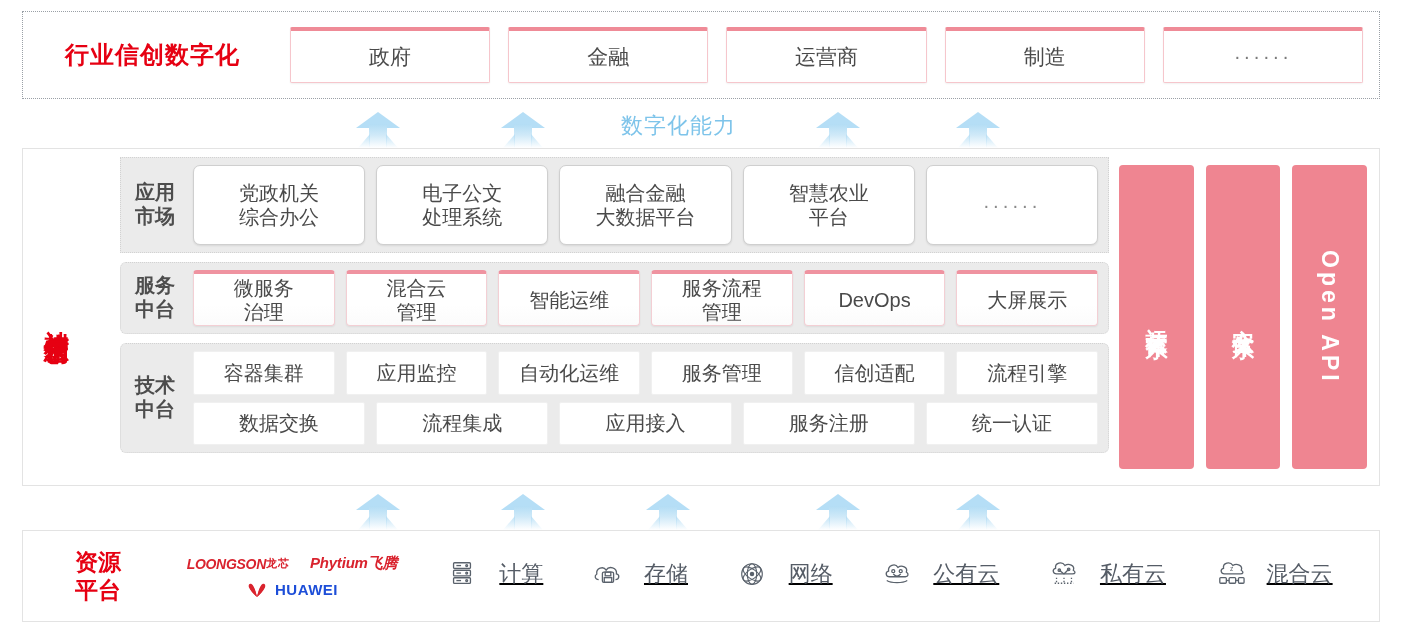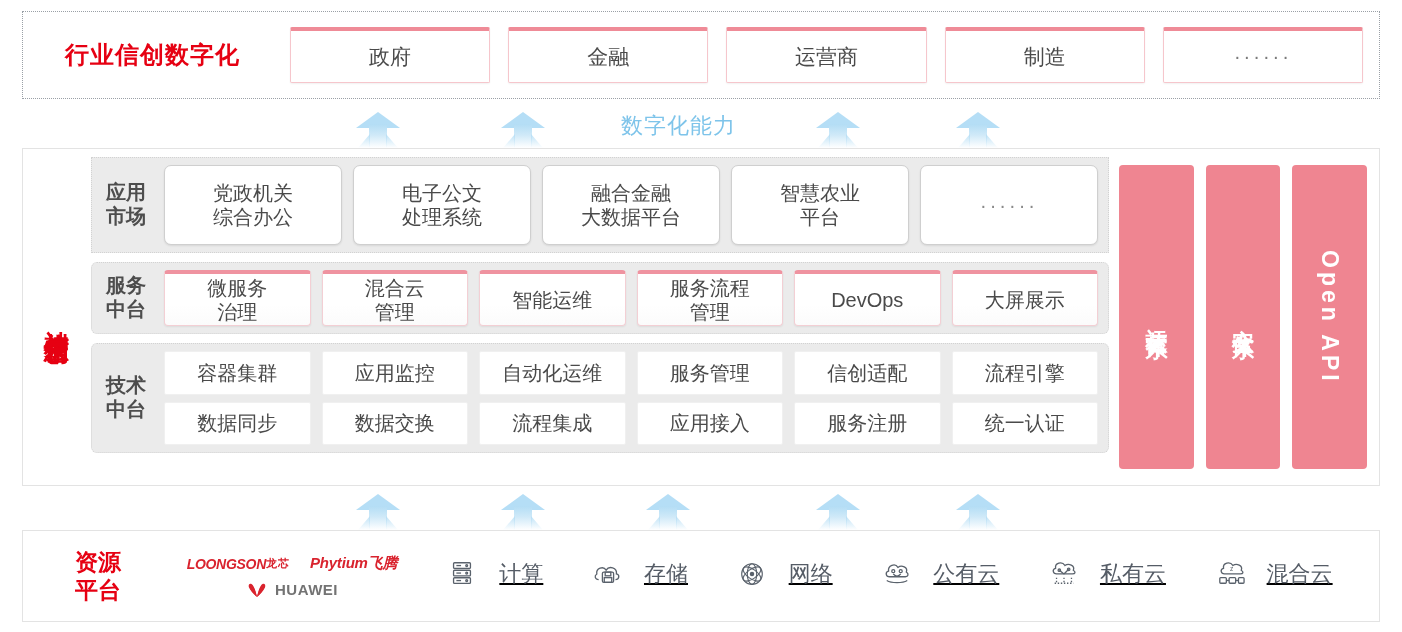--- a/index.html
+++ b/index.html
@@ -124,20 +124,21 @@
     flex: 1 1 auto;
     display: flex;
     padding: 8px 10px 8px 0;
     gap: 10px;
   }
   .layer-stack {
     flex: 1 1 auto;
     display: flex;
     flex-direction: column;
     gap: 9px;
+    margin-left: 29px;
   }
   .layer {
     background: #ebebeb;
     border: 1px dotted #d2d2d2;
     display: flex;
     align-items: center;
     padding: 7px 10px 7px 6px;
     gap: 10px;
   }
   .layer.apps { height: 96px; }
@@ -261,21 +262,21 @@
     font-size: 14px; font-weight: bold; font-style: italic;
     color: #d9232e; letter-spacing: -0.3px;
   }
   .logo-loongson .cn { font-size: 11px; font-weight: bold; color: #d9232e; letter-spacing: 1px; }
   .logo-phytium {
     font-size: 15px; font-weight: bold; font-style: italic;
     color: #d9232e; letter-spacing: -0.2px;
   }
   .logo-huawei { display: flex; align-items: center; gap: 7px; }
   .logo-huawei .mark { width: 22px; height: 16px; }
-  .logo-huawei .txt { font-size: 15px; font-weight: bold; color: #737373; letter-spacing: 0.5px; }
+  .logo-huawei .txt { font-size: 15px; font-weight: bold; color: #1d4ed8; letter-spacing: 0.5px; }
 
   .res-items {
     flex: 1 1 auto;
     display: flex;
     align-items: center;
     justify-content: space-around;
     padding-right: 22px;
   }
   .res-item {
     display: flex;
@@ -375,21 +376,20 @@
           <div class="tech-grid">
             <div class="tech-row">
               <div class="cell tech">容器集群</div>
               <div class="cell tech">应用监控</div>
               <div class="cell tech">自动化运维</div>
               <div class="cell tech">服务管理</div>
               <div class="cell tech">信创适配</div>
               <div class="cell tech">流程引擎</div>
             </div>
             <div class="tech-row">
-              <div class="cell tech">数据同步</div>
               <div class="cell tech">数据交换</div>
               <div class="cell tech">流程集成</div>
               <div class="cell tech">应用接入</div>
               <div class="cell tech">服务注册</div>
               <div class="cell tech">统一认证</div>
             </div>
           </div>
         </div>
 
       </div>

